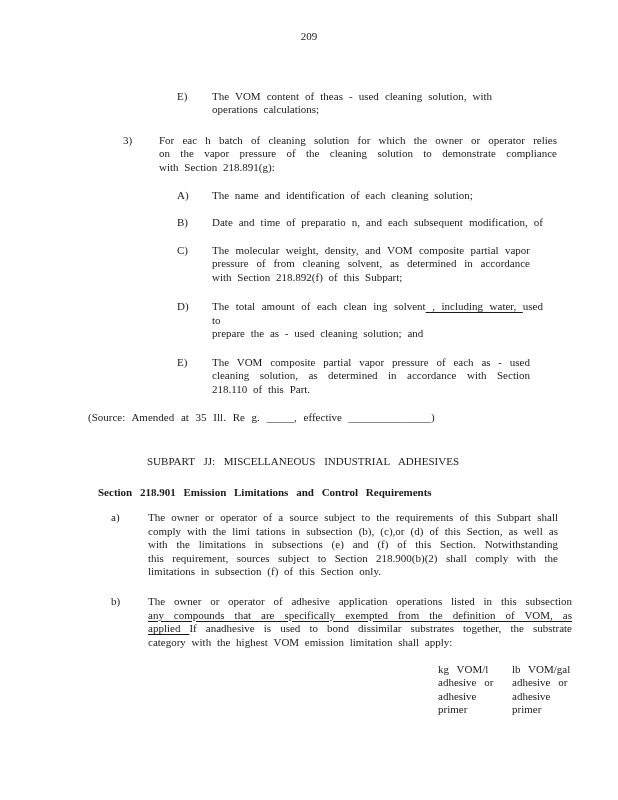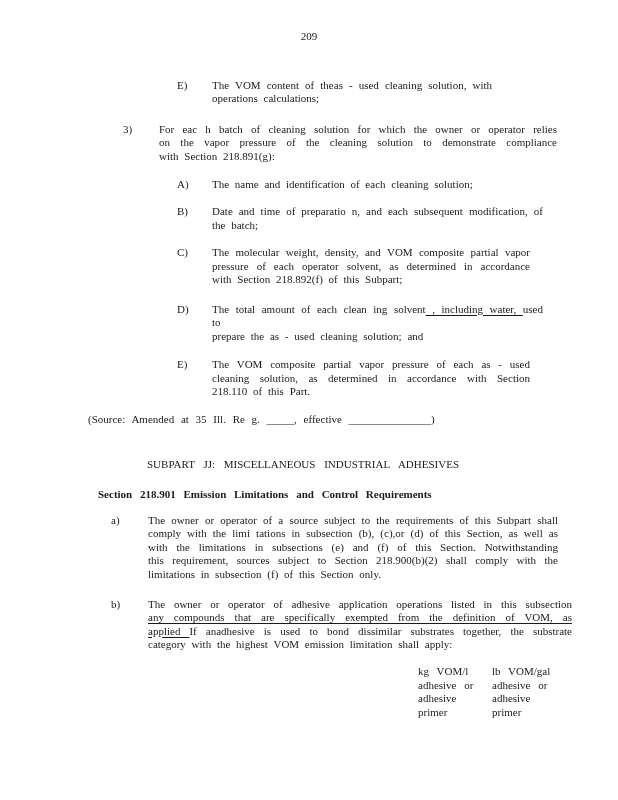--- a/index.html
+++ b/index.html
@@ -3,40 +3,40 @@
 <meta charset="utf-8">
 <style>
   html,body{margin:0;padding:0;background:#ffffff;}
   body{
     width:618px;height:800px;overflow:hidden;
     font-family:"Liberation Serif","DejaVu Serif",serif;
     font-size:11px;line-height:13.5px;color:#1b1b1b;
     -webkit-font-smoothing:antialiased;
   }
   .page{position:relative;width:618px;height:800px;box-sizing:border-box;padding-top:30px;background:#fff;}
-  .pagenum{text-align:center;margin-bottom:35px;word-spacing:1px;}
+  .pagenum{text-align:center;margin-bottom:46px;word-spacing:1px;}
   .blk{position:relative;word-spacing:3px;}
   .lbl{position:absolute;top:0;}
   .line{white-space:normal;}
   .line.just{text-align:justify;text-align-last:justify;}
   .ul{text-decoration:underline;text-underline-offset:2px;}
 
   
   .lv3{margin-left:159px;width:398px;}
   .lv3 .lbl{left:-36px;}
   .lv4{margin-left:212px;width:331px;}
   .lv4 .lbl{left:-35px;}
   .lvA{margin-left:148px;width:410px;}
   .lvA .lbl{left:-37px;}
   .src{margin-left:88px;word-spacing:4px;}
   .subpart{margin-left:147px;word-spacing:6px;}
   .section{margin-left:98px;font-weight:bold;word-spacing:5px;}
   .units{margin-left:418px;display:flex;}
   .ucol{word-spacing:5px;}
-  .ucol1{width:74px;}
+  .ucol1{width:74px;margin-left:20px;}
 
   
   #blk-e-top{margin-bottom:17px;width:280px;}
   #blk-3{margin-bottom:15px;}
   #blk-A{margin-bottom:13.5px;}
   #blk-B{margin-bottom:14px;}
   #blk-C{margin-bottom:16px;width:318px;}
   #blk-D{margin-bottom:15px;}
   #blk-E2{margin-bottom:14.5px;width:318px;}
   #blk-source{margin-bottom:31px;}
@@ -62,26 +62,25 @@
         <div class="line just"><span>on the vapor pressure of the cleaning solution to demonstrate compliance</span></div>
         <div class="line"><span>with Section 218.891(g):</span></div>
       </div>
       <div class="blk lv4" id="blk-A">
         <span class="lbl">A)</span>
         <div class="line"><span>The name and identification of each cleaning solution;</span></div>
       </div>
       <div class="blk lv4" id="blk-B">
         <span class="lbl">B)</span>
         <div class="line just"><span>Date and time of preparatio n, and each subsequent modification, of</span></div>
-        <div class="line"><span>the batch;</span></div>
       </div>
       <div class="blk lv4" id="blk-C">
         <span class="lbl">C)</span>
         <div class="line just"><span>The molecular weight, density, and VOM composite partial vapor</span></div>
-        <div class="line just"><span>pressure of each operator solvent, as determined in accordance</span></div>
+        <div class="line just"><span>pressure of from cleaning solvent, as determined in accordance</span></div>
         <div class="line"><span>with Section 218.892(f) of this Subpart;</span></div>
       </div>
       <div class="blk lv4" id="blk-D">
         <span class="lbl">D)</span>
         <div class="line just"><span>The total amount of each clean ing solvent</span><span class="ul"> , including water, </span><span>used to</span></div>
         <div class="line"><span>prepare the as - used cleaning solution; and</span></div>
       </div>
       <div class="blk lv4" id="blk-E2">
         <span class="lbl">E)</span>
         <div class="line just"><span>The VOM composite partial vapor pressure of each as - used</span></div>

